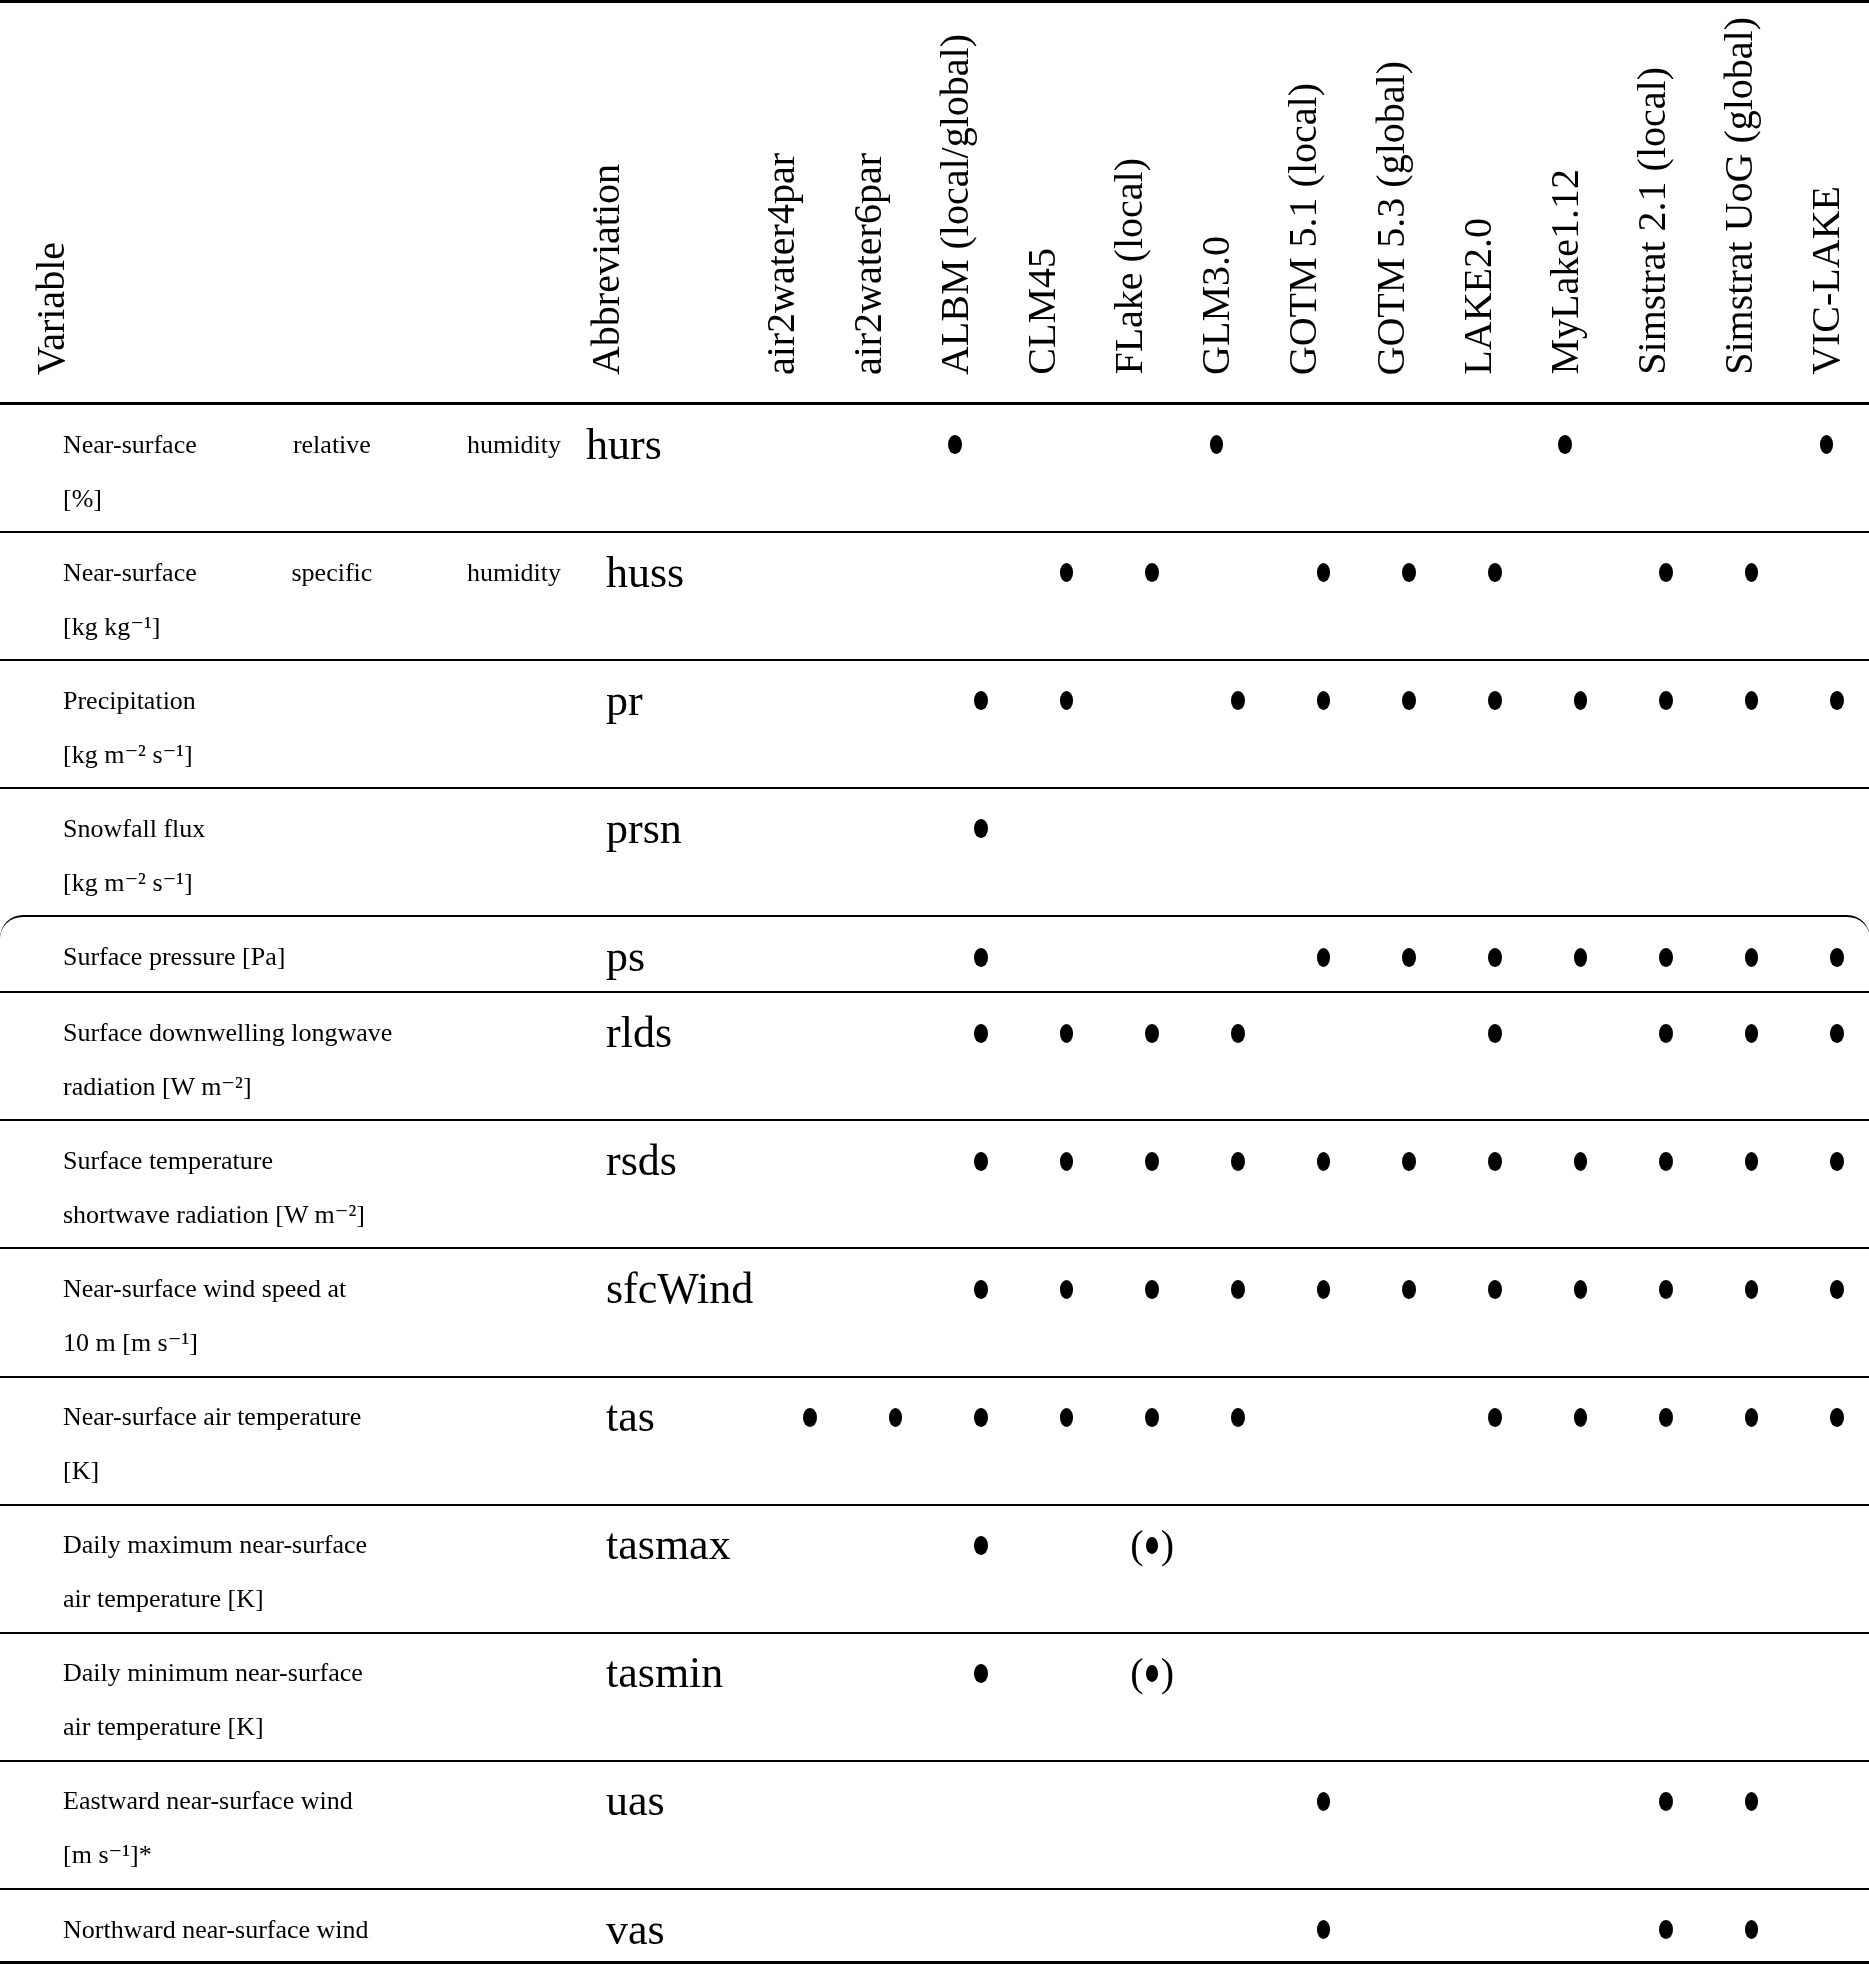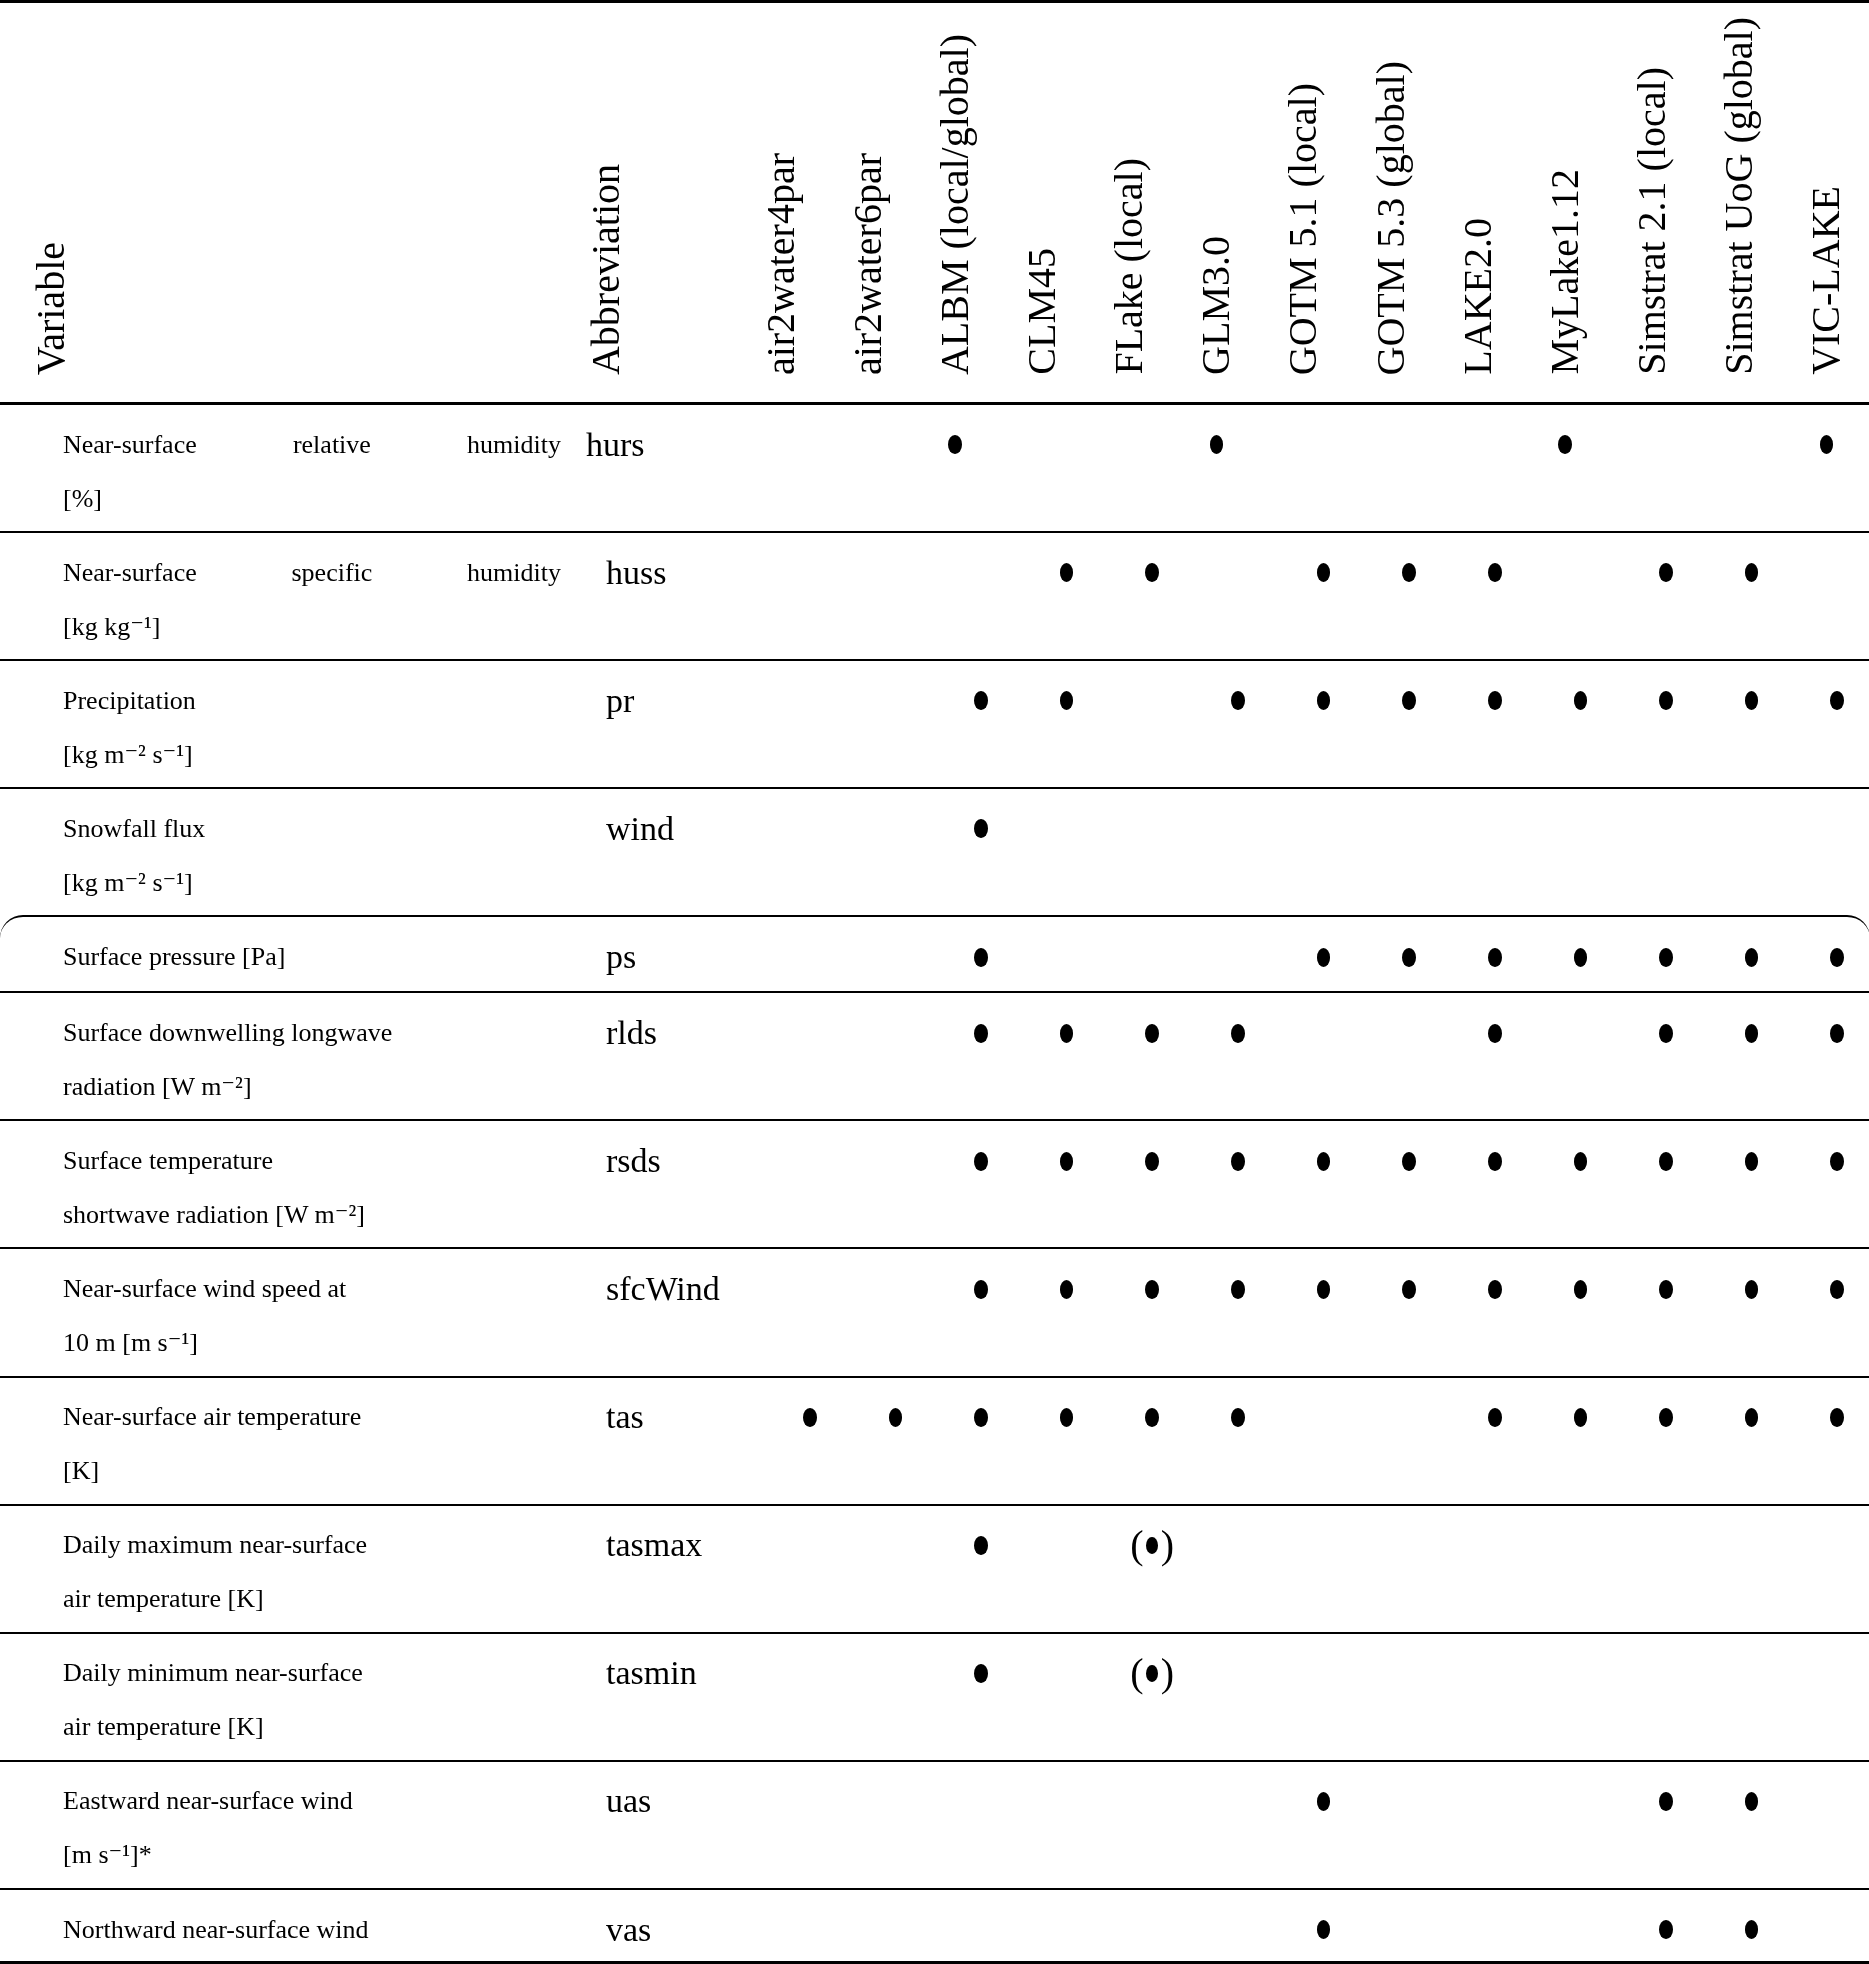--- a/index.html
+++ b/index.html
@@ -59,21 +59,21 @@
     line-height: 54px;
     margin-left: 32px;
   }
   .vline { text-align: left; }
   .vline.justified {
     text-align: justify;
     text-align-last: justify;
   }
   .acell {
     padding: 12.7px 0 5.4px 25px;
-    font-size: 34px;
+    font-size: 44px;
     line-height: 54px;
   }
   .mcell {
     padding-top: 12.7px;
     display: flex;
     justify-content: center;
     align-items: flex-start;
   }
   .mark-slot {
     height: 54px;
@@ -344,21 +344,21 @@
             <span class="dot"></span>
           </div>
         </div>
       </div>
 
   <div class="grid-row body-row">
     <div class="vcell">
           <div class="vline">Snowfall flux</div>
           <div class="vline">[kg m⁻² s⁻¹]</div>
         </div>
-    <div class="acell">wind</div>
+    <div class="acell">prsn</div>
   <div class="mcell">
           <div class="mark-slot"></div>
         </div>
         <div class="mcell">
           <div class="mark-slot"></div>
         </div>
         <div class="mcell">
           <div class="mark-slot">
             <span class="dot"></span>
           </div>

